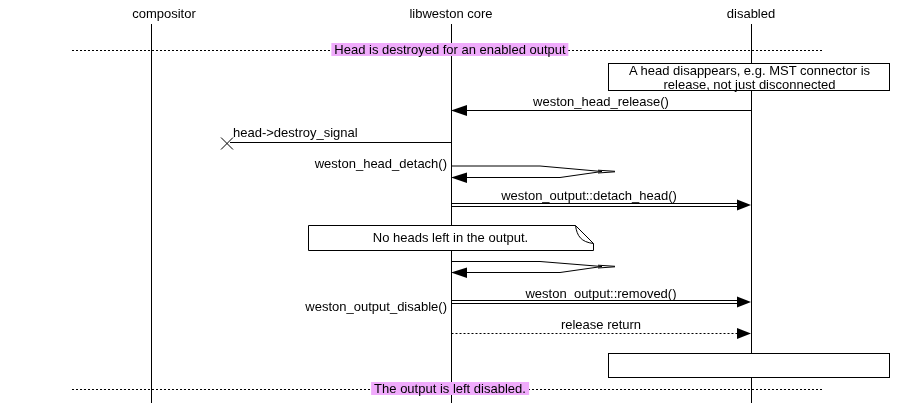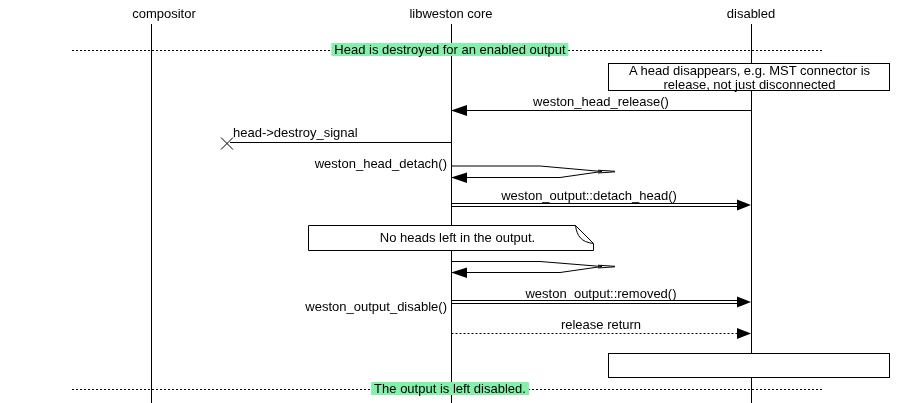--- a/index.html
+++ b/index.html
@@ -4,21 +4,21 @@
 <style>
   html,body { margin:0; padding:0; background:#fff; }
   .canvas {
     position:relative; width:900px; height:403px; background:#fff;
     font-family:"Liberation Sans", sans-serif; font-size:13px; color:#000;
     overflow:hidden;
   }
   svg.layer { position:absolute; left:0; top:0; }
   .lbl { position:absolute; white-space:nowrap; line-height:13px; }
   .center { transform:translateX(-50%); }
-  .bgwhite { background:#86efac; padding:0 3px; }
+  .bgwhite { background:#f0abfc; padding:0 3px; }
   .note-text { position:absolute; text-align:center; line-height:13.5px; }
 </style>
 </head>
 <body>
 
 <div class="canvas">
 
   <svg class="layer" width="900" height="403" viewBox="0 0 900 403">
 
     <line x1="151.5" y1="24" x2="151.5" y2="403" stroke="#000"></line>
@@ -74,16 +74,16 @@
   </div>
 
   <div class="lbl center" style="left:601px; top:95px;">weston_head_release()</div>
   <div class="lbl" style="left:233px; top:126px;">head-&gt;destroy_signal</div>
   <div class="lbl" style="right:453px; top:157px;margin-left:20px;">weston_head_detach()</div>
   <div class="lbl center" style="left:589px; top:189px;">weston_output::detach_head()</div>
   <div class="lbl" style="right:453px; top:268px;margin-top:32px;">weston_output_disable()</div>
   <div class="lbl center" style="left:601px; top:287px;">weston_output::removed()</div>
   <div class="lbl center" style="left:601px; top:318px;">release return</div>
 
-  <div class="note-text" style="left:308px; top:231px; width:285px;padding-left:7px;">No heads left in the output.</div>
+  <div class="note-text" style="left:308px; top:231px; width:285px;">No heads left in the output.</div>
 
 
 </div>
 
 </body></html>

